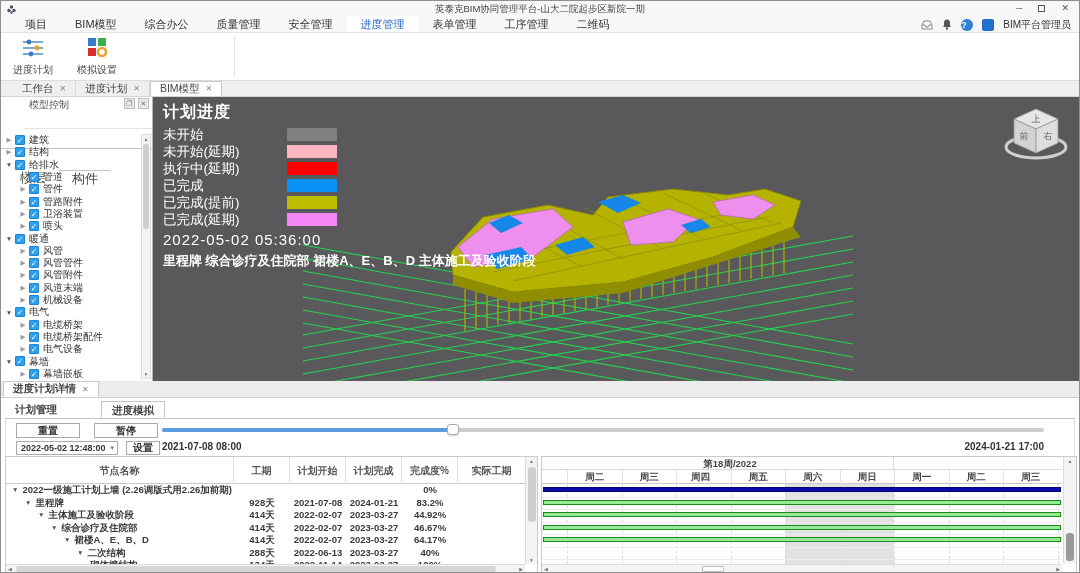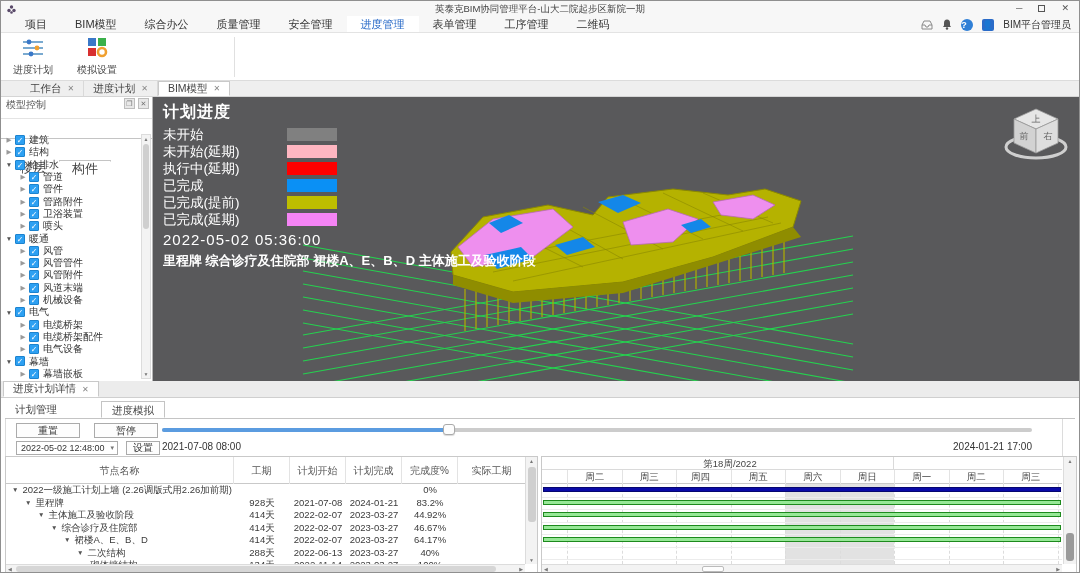--- a/index.html
+++ b/index.html
@@ -26,28 +26,28 @@
   #user-label { font-size:10px; color:#333; }
   .hicon { display:inline-flex; align-items:center; }
   #help-icon { width:12px; height:12px; border-radius:50%; background:#2f7fd6; color:#fff; font-size:9px; font-weight:bold; text-align:center; line-height:12px; }
   #avatar { width:12px; height:12px; border-radius:2px; background:#2a6bc8; color:#fff; font-size:9px; text-align:center; line-height:12px; }
   
   #ribbon { position:absolute; left:0; top:32px; width:100%; height:48px; background:#fff; border-bottom:1px solid #dcdcdc; }
   .ribbon-btn { position:absolute; top:4px; width:52px; height:40px; text-align:center; cursor:default; }
   .ribbon-btn .rlabel { font-size:10px; color:#444; margin-top:2px; }
   #ribbon-sep { position:absolute; left:233px; top:4px; height:40px; border-left:1px solid #e0e0e0; }
   
-  #doctabs { position:absolute; left:0; top:80px; width:100%; height:16px; background:#efefef; border-bottom:1px solid #d5d5d5; display:flex; padding-left:20px; }
+  #doctabs { position:absolute; left:0; top:80px; width:100%; height:16px; background:#efefef; border-bottom:1px solid #d5d5d5; display:flex; padding-left:12px; }
   .doc-tab { display:flex; align-items:center; gap:6px; padding:0 9px; font-size:10.5px; color:#444; background:#efefef; border-right:1px solid #d9d9d9; cursor:default; }
   .doc-tab.active { background:#fff; border:1px solid #c9c9c9; border-bottom:1px solid #fff; }
   .tab-close { font-size:8px; color:#888; }
   
   #main { position:absolute; left:0; top:96px; width:100%; height:284px; }
   #model-panel { position:absolute; left:0; top:0; width:152px; height:284px; background:#fff; border-right:1px solid #b5b5b5; }
-  #mp-header { position:relative; height:22px; border-bottom:1px solid #e4e4e4; }
+  #mp-header { position:relative; height:32px; border-bottom:1px solid #e4e4e4;margin-left:23px; }
   #mp-title { position:absolute; left:5px; top:1px; font-size:10px; color:#555; }
   #mp-icons { position:absolute; right:3px; top:1px; display:flex; gap:3px; }
   .mp-ic { width:11px; height:11px; background:#e8e8e8; border:1px solid #bdbdbd; font-size:7px; color:#777; text-align:center; line-height:10px; }
   #mp-tabs { position:relative; height:20px; border-bottom:1px solid #c4c4c4; display:flex; padding-left:6px; padding-top:3px; }
   .mp-tab { width:52px; text-align:center; font-size:13px; color:#444; line-height:16px; cursor:default;margin-top:38px; }
   .mp-tab.active { background:#fff; border:1px solid #c4c4c4; border-bottom:1px solid #fff; }
   #model-tree { position:absolute; left:0; top:37px; width:140px; bottom:2px; overflow:hidden; }
   .tree-row { display:flex; align-items:center; height:12.3px; white-space:nowrap; cursor:default; }
   .tree-arrow { width:10px; font-size:6.5px; color:#9a9a9a; text-align:center; }
   .tree-arrow.exp { color:#555; }
@@ -61,27 +61,27 @@
   #legend { position:absolute; left:10px; top:5px; color:#fff; z-index:5; }
   #legend-title { font-size:16px; font-weight:bold; letter-spacing:1px; margin-bottom:3px; }
   .lg-row { display:flex; align-items:center; height:17px; }
   .lg-label { width:124px; font-size:13.5px; }
   .lg-swatch { width:50px; height:13px; display:inline-block; }
   #vp-timestamp { font-size:15px; margin-top:3px; letter-spacing:1px; }
   #vp-milestone { font-size:13px; font-weight:bold; margin-top:4px; white-space:nowrap; }
   #viewcube { position:absolute; right:8px; top:6px; z-index:5; }
   #model-svg { position:absolute; left:0; top:0; }
   
-  #bottom { position:absolute; left:0; top:380px; width:100%; height:193px; background:#fff; }
+  #bottom { position:absolute; left:0; top:380px; width:100%; height:193px; background:#fff;font-weight:bold; }
   #detail-tabstrip { position:absolute; left:0; top:0; width:100%; height:17px; background:#ececec; border-bottom:1px solid #cfcfcf; display:flex; padding-left:2px; }
   #detail-tab { display:flex; align-items:center; gap:6px; padding:0 9px; font-size:10.5px; color:#444; background:#fff; border:1px solid #c9c9c9; border-bottom:1px solid #fff; }
   #inner-tabs { position:absolute; left:4px; top:20px; right:4px; height:18px; border-bottom:1px solid #c4c4c4; display:flex; }
   .inner-tab { padding:0 10px; font-size:10.5px; line-height:17px; color:#444; cursor:default; }
   .inner-tab.active { background:#fff; border:1px solid #c4c4c4; border-bottom:1px solid #fff;margin-left:34px; }
-  #controls { position:absolute; left:4px; top:38px; right:16px; height:37px; border-left:1px solid #dcdcdc; border-right:1px solid #dcdcdc; background:#fff; }
+  #controls { position:absolute; left:4px; top:38px; right:4px; height:37px; border-left:1px solid #dcdcdc; border-right:1px solid #dcdcdc; background:#fff; }
   .btn { position:absolute; top:4px; height:15px; background:#fdfdfd; border:1px solid #ababab; font-size:10px; text-align:center; line-height:13px; color:#333; cursor:default; }
   #reset-btn { left:10px; width:64px; }
   #pause-btn { left:88px; width:64px; }
   #slider { position:absolute; left:156px; right:30px; top:9px; height:4px; background:#cccccc; border-radius:2px; }
   #slider-fill { position:absolute; left:0; top:0; height:4px; background:#5b9ce0; border-radius:2px; }
   #slider-thumb { position:absolute; top:-4px; width:12px; height:11px; background:#fdfdfd; border:1px solid #aaa; border-radius:3px; box-shadow:0 1px 1px rgba(0,0,0,.15); }
   #datetime-box { position:absolute; left:10px; top:22px; width:102px; height:14px; border:1px solid #ababab; background:#fff; font-size:9px; line-height:12px; padding-left:4px; color:#333; }
   #datetime-arrow { position:absolute; right:3px; top:0; font-size:7px; color:#777; }
   #settings-btn { left:120px; top:22px; width:34px; height:14px; line-height:12px; }
   #slider-start { position:absolute; left:156px; top:22px; font-size:10px; color:#333; }

